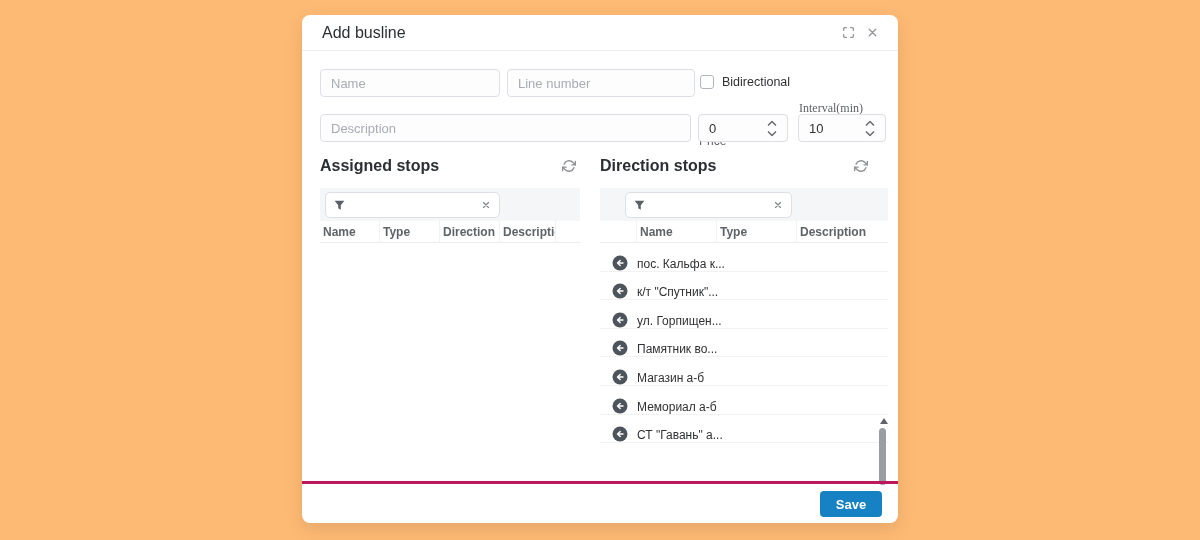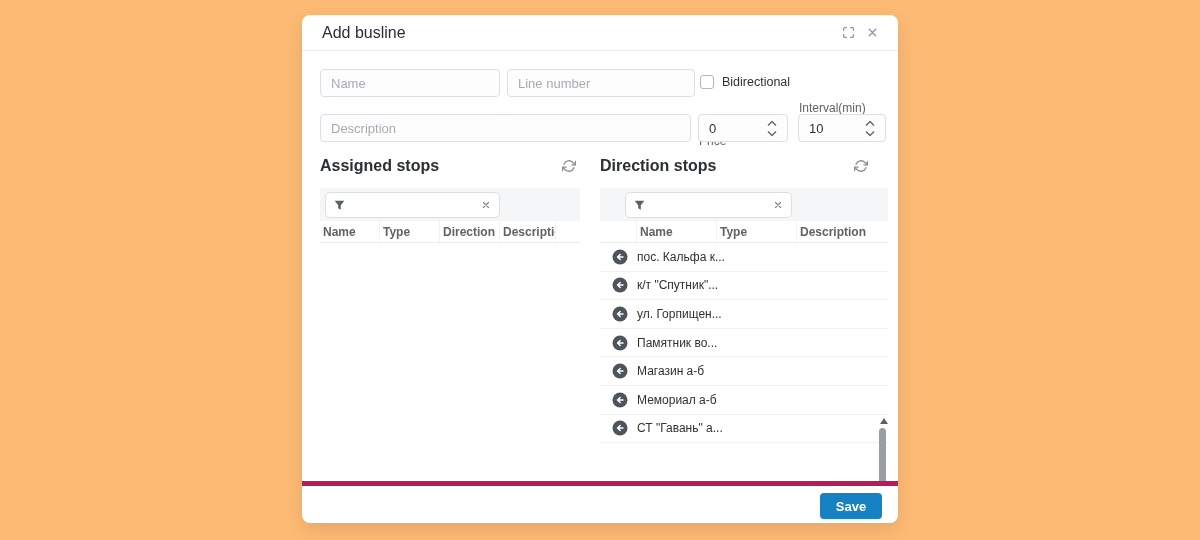--- a/index.html
+++ b/index.html
@@ -31,21 +31,21 @@
   .in-name        { left:18px;  top:54px;  width:180px; }
   .in-line        { left:205px; top:54px;  width:188px; }
   .in-desc        { left:18px;  top:99px;  width:371px; }
 
   .checkbox-wrap  { position:absolute; left:398px; top:60px; display:flex; align-items:center; cursor:pointer; }
   .checkbox-box   { width:14px; height:14px; border:1px solid #b2b6bd; border-radius:3px; background:#fff; }
   .checkbox-label { font-size:12.5px; color:#303133; margin-left:8px; }
 
   .field-label { position:absolute; font-size:12px; color:#606266; }
   .lbl-price    { left:397px; top:86px;margin-top:33px; }
-  .lbl-interval { left:497px; top:86px; }
+  .lbl-interval { left:497px; top:86px;font-family:Liberation Serif, serif; }
 
   .spin { padding:0; }
   .spin-price    { left:396px; top:99px; width:90px; }
   .spin-interval { left:496px; top:99px; width:88px; }
   .spin-value { position:absolute; left:0; top:0; width:100%; height:100%; border:none; background:transparent;
     font-family:"Liberation Sans",sans-serif; font-size:13px; color:#303133; padding:0 28px 0 10px; outline:none; }
   .spin-btns { position:absolute; right:9px; top:50%; transform:translateY(-50%);
     display:flex; flex-direction:column; gap:3px; }
   .spin-btn { display:flex; align-items:center; justify-content:center; width:12px; height:7px; cursor:pointer; }
 
@@ -78,33 +78,33 @@
   .th:last-child { border-right:none; }
   .thead-left  .th-c1 { width:60px; } .thead-left .th-c2 { width:60px; }
   .thead-left  .th-c3 { width:60px; } .thead-left .th-c4 { width:56px; }
   .thead-left  .th-c5 { width:24px; }
   .thead-right .th-icon { width:37px; }
   .thead-right .th-c1 { width:80px; } .thead-right .th-c2 { width:80px; }
   .thead-right .th-c3 { width:87px; }
 
   
   .stop-list { position:relative; }
-  .stop-row { height:28.6px; display:flex; align-items:center; border-bottom:1px solid #f1f2f4; cursor:pointer; }
+  .stop-row { height:28.6px; display:flex; align-items:flex-end; border-bottom:1px solid #f1f2f4; cursor:pointer; }
   .add-btn { display:inline-flex; width:16px; height:16px; margin-left:12px; cursor:pointer; flex:0 0 auto; }
   .stop-name { font-size:12px; color:#303133; margin-left:9px; white-space:nowrap; }
 
   
   .vscroll { position:absolute; right:-2px; top:228px; width:13px; height:225px; }
   .arr { position:absolute; left:3px; width:0; height:0; border-left:4px solid transparent; border-right:4px solid transparent; cursor:pointer; }
   .arr-up   { top:2px;    border-bottom:6px solid #5f6368; }
   .thumb { position:absolute; left:2px; top:12px; width:7px; height:57px; background:#9a9da1; border-radius:4px; cursor:pointer; }
 
   
   .modal-footer { position:absolute; left:0; right:0; top:466px; bottom:0;
-    border-top:5px solid #be185d; }
+    border-top:3px solid #be185d; }
   .save-btn { position:absolute; right:16px; top:7px; width:62px; height:26px;
     background:#1681c3; border:none; border-radius:4px; color:#fff;
     font-family:"Liberation Sans",sans-serif; font-size:13px; font-weight:700; cursor:pointer; }
 </style>
 </head>
 <body>
 
 <div class="page">
   <div class="modal">
 

